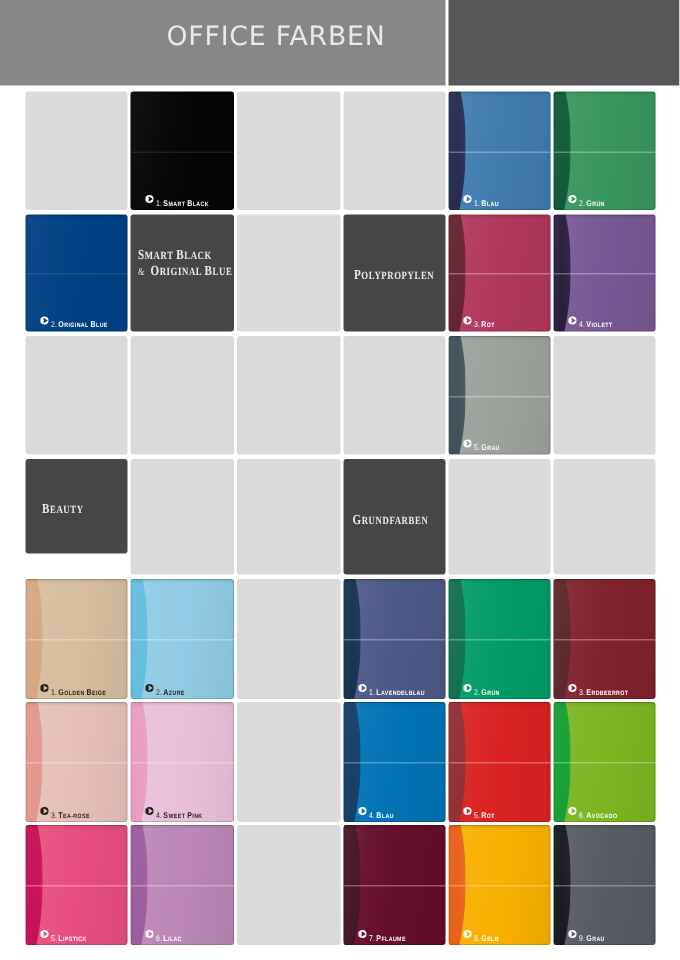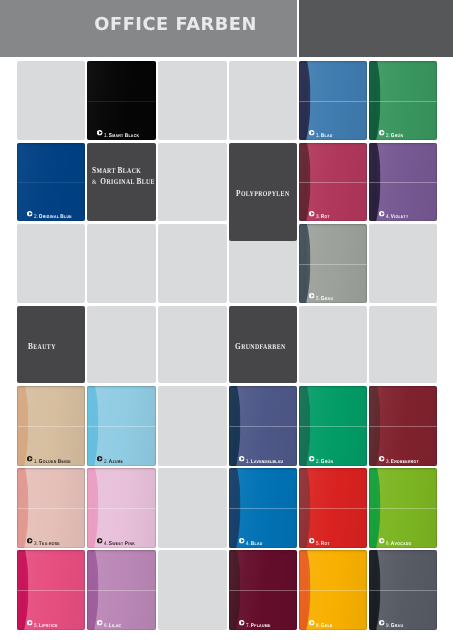--- a/index.html
+++ b/index.html
@@ -2,21 +2,21 @@
 <html><head>
 <meta charset="utf-8">
 <style>
   html,body{margin:0;padding:0;}
   body{width:453px;height:640px;background:#fff;font-family:"Liberation Sans",sans-serif;overflow:hidden;-webkit-font-smoothing:antialiased;text-rendering:geometricPrecision;}
   #page{position:relative;width:453px;height:640px;background:#fff;}
 
   .hdr-l{position:absolute;left:0;top:0;width:297px;height:57px;background:#868789;}
   .hdr-r{position:absolute;left:299px;top:0;width:154px;height:57px;background:#565759;}
   .hdr-title{position:absolute;left:0;top:0;width:257px;height:46px;display:flex;align-items:flex-end;justify-content:flex-end;
-    color:#e9e9e9;font-size:17.8px;letter-spacing:0.55px;font-weight:700;font-family:"DejaVu Sans",sans-serif;padding-bottom:11.5px;box-sizing:border-box;}
+    color:#e9e9e9;font-size:17.8px;letter-spacing:0.55px;font-weight:400;font-family:"DejaVu Sans",sans-serif;padding-bottom:11.5px;box-sizing:border-box;}
 
   .grid{position:absolute;left:0;top:0;width:453px;height:640px;}
   .cell{position:absolute;border-radius:2px;overflow:hidden;}
   .blank{background:#d9dadc;}
   .lbl{background:#464648;}
   .lbl .lt{position:absolute;left:4.2px;top:50%;transform:translateY(-50%);color:#eceaea;
       font-weight:bold;letter-spacing:0.50px;line-height:11.2px;white-space:nowrap;font-family:Liberation Serif, serif;}
   .lbl .lt>div{line-height:11.4px;height:11.4px;transform:scaleX(.80);transform-origin:left center;}
   .lbl .lt .cap{font-size:9.2px;line-height:11.4px;}
   .lbl .lt .sc{font-size:7.3px;line-height:11.4px;}
@@ -61,26 +61,26 @@
       <div class="cell blank" style="left: 369px; top: 306px; width: 68px; height: 77px;"></div>
       <div class="cell blank" style="left: 158px; top: 386px; width: 69px; height: 80px;"></div>
       <div class="cell blank" style="left: 158px; top: 468px; width: 69px; height: 80px;"></div>
       <div class="cell blank" style="left: 158px; top: 550px; width: 69px; height: 80px;"></div>
       <div class="cell lbl" style="left: 87px; top: 143px; width: 69px; height: 78px;">
         <div class="lt two" style="left: 5px;">
           <div><span class="cap">S</span><span class="sc">MART</span><span class="sp"> </span><span class="cap">B</span><span class="sc">LACK</span></div>
           <div><span class="amp">&amp;</span>&nbsp;<span class="cap">O</span><span class="sc">RIGINAL</span><span class="sp"> </span><span class="cap">B</span><span class="sc">LUE</span></div>
         </div>
       </div>
-      <div class="cell lbl" style="left: 229px; top: 143px; width: 68px; height: 98px;">
+      <div class="cell lbl" style="left: 229px; top: 143px; width: 68px; height: 78px;">
         <div class="lt" style="left: 7px;">
           <div><span class="cap">P</span><span class="sc">OLYPROPYLEN</span></div>
         </div>
       </div>
-      <div class="cell lbl" style="left: 17px; top: 306px; width: 68px; height: 77px;">
+      <div class="cell lbl" style="left: 17px; top: 306px; width: 68px; height: 63px;">
         <div class="lt" style="left: 10.7px;">
           <div><span class="cap">B</span><span class="sc">EAUTY</span></div>
         </div>
       </div>
       <div class="cell lbl" style="left: 229px; top: 306px; width: 68px; height: 77px;">
         <div class="lt" style="left: 6px;">
           <div><span class="cap">G</span><span class="sc">RUNDFARBEN</span></div>
         </div>
       </div>
       <div class="cell prod plain" style="left: 87px; top: 61px; width: 69px; height: 79px; background: rgb(5, 5, 5);">

